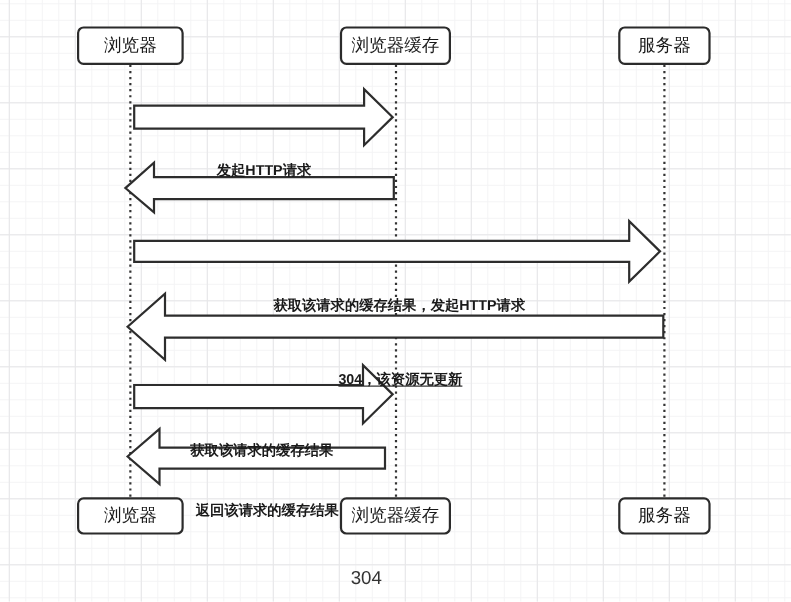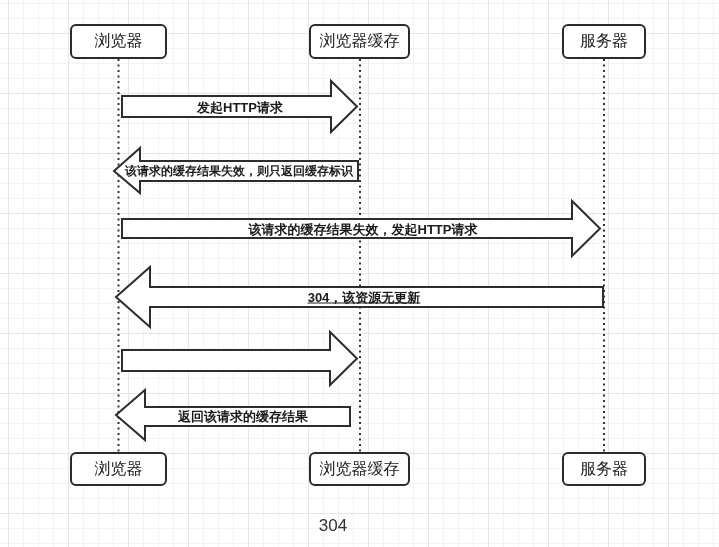--- a/index.html
+++ b/index.html
@@ -56,20 +56,21 @@
     white-space: nowrap;
   }
   .msg-label {
     position: absolute;
     transform: translate(-50%, -50%);
     font-size: 13px;
     font-weight: bold;
     color: #1a1a1a;
     white-space: nowrap;
     line-height: 1;
+    margin-top: 48px;
   }
   .msg-label.small {
     font-size: 12px;
   }
   .diagram-title {
     position: absolute;
     left: 333px;
     top: 526px;
     transform: translate(-50%, -50%);
     font-size: 17px;
@@ -111,20 +112,20 @@
     <span>浏览器</span>
   </div>
   <div class="actor" style="left:309px; top:452px; width:101px; height:34px;">
     <span>浏览器缓存</span>
   </div>
   <div class="actor" style="left:562px; top:452px; width:84px; height:34px;">
     <span>服务器</span>
   </div>
 
   <div class="msg-label" style="left:240px; top:107px;">发起HTTP请求</div>
-  <div class="msg-label small" style="left:239px; top:171px;">该请求的缓存结果失效，则只返回缓存标识</div>
-  <div class="msg-label" style="left:363px; top:229px;">该请求的缓存结果失效，发起HTTP请求</div>
+  <div class="msg-label" style="left:363px; top:229px;">获取该请求的缓存结果，发起HTTP请求</div>
   <div class="msg-label" style="left:364px; top:297px;text-decoration:underline;">304，该资源无更新</div>
+  <div class="msg-label" style="left:238px; top:361px;">获取该请求的缓存结果</div>
   <div class="msg-label" style="left:243px; top:416px;">返回该请求的缓存结果</div>
 
   <div class="diagram-title">304</div>
 
 </div>
 
 </body></html>

